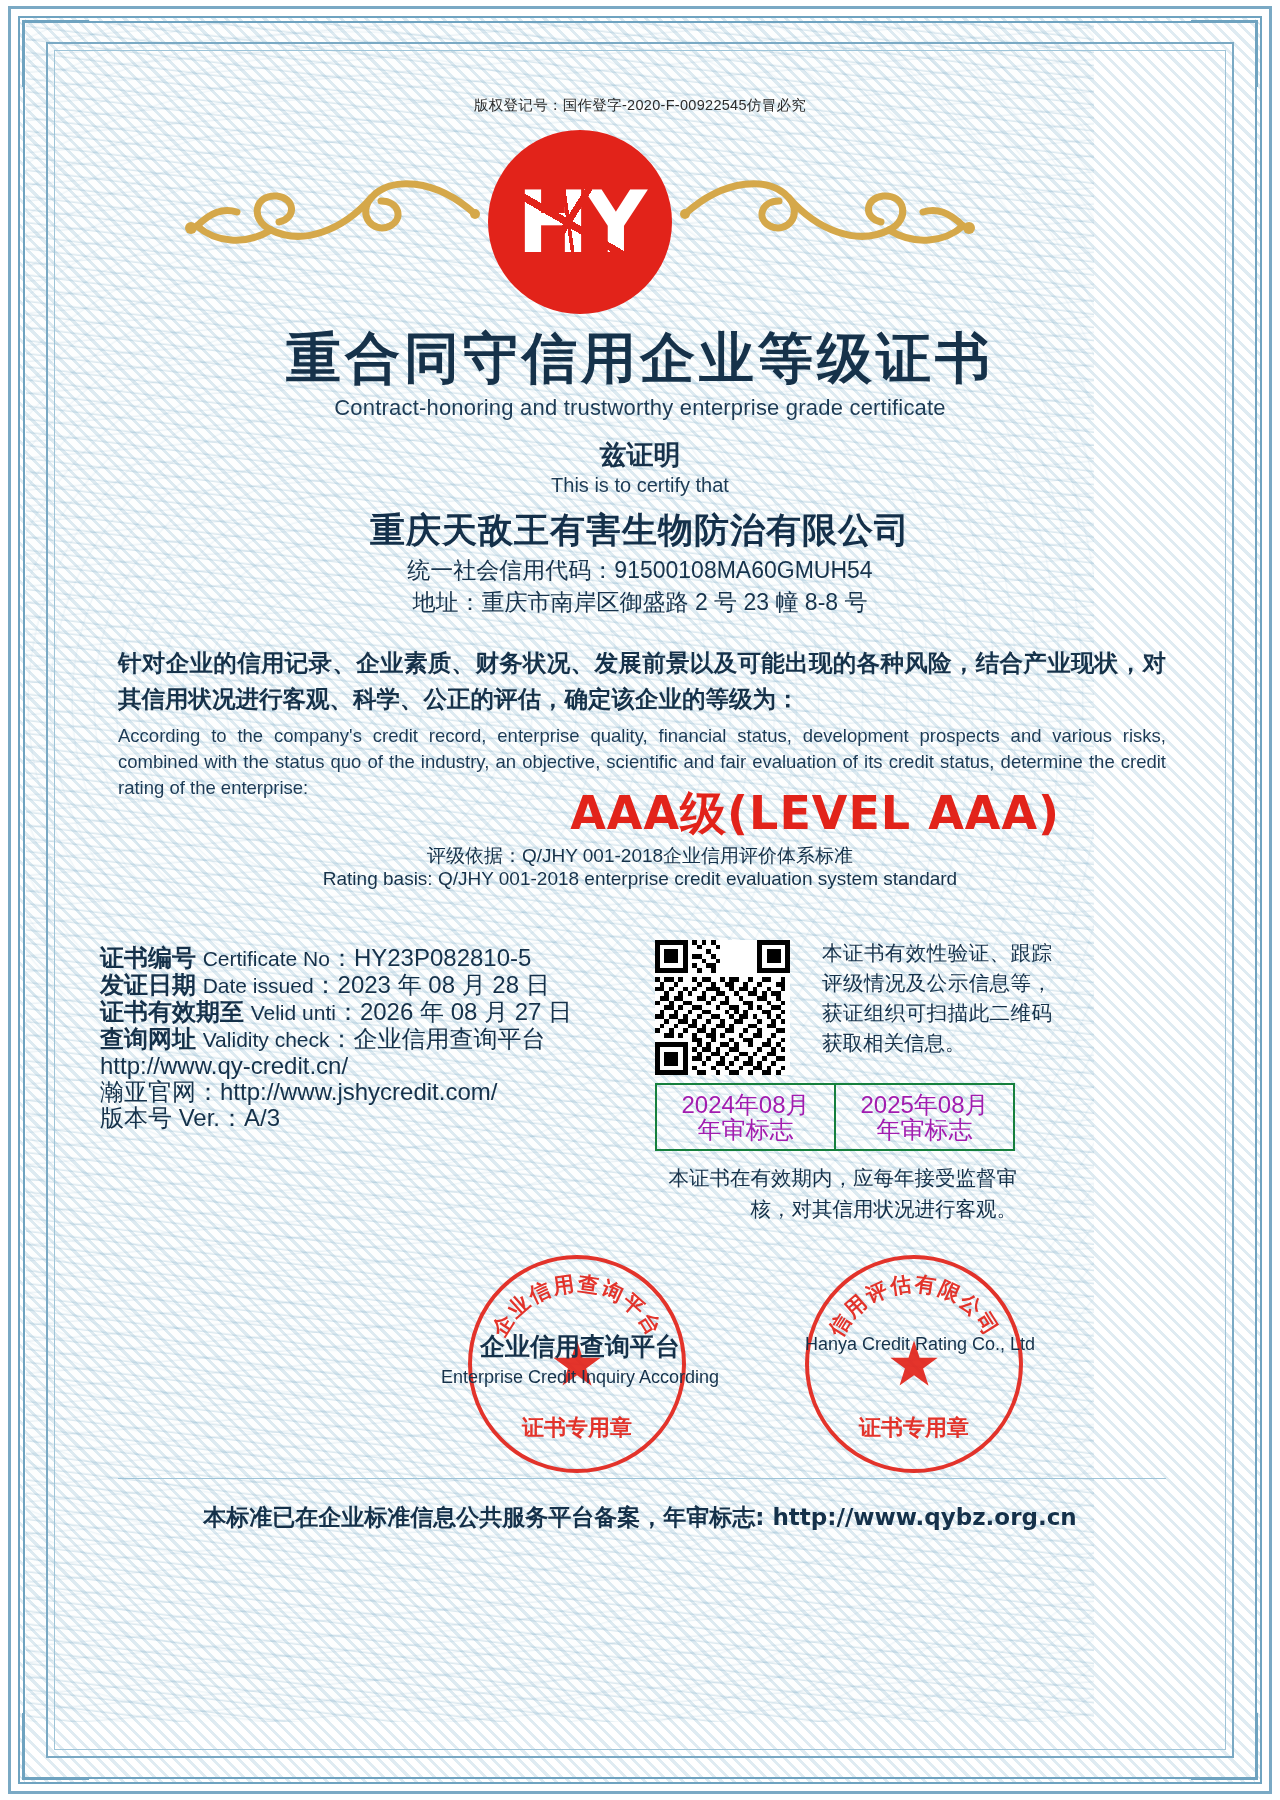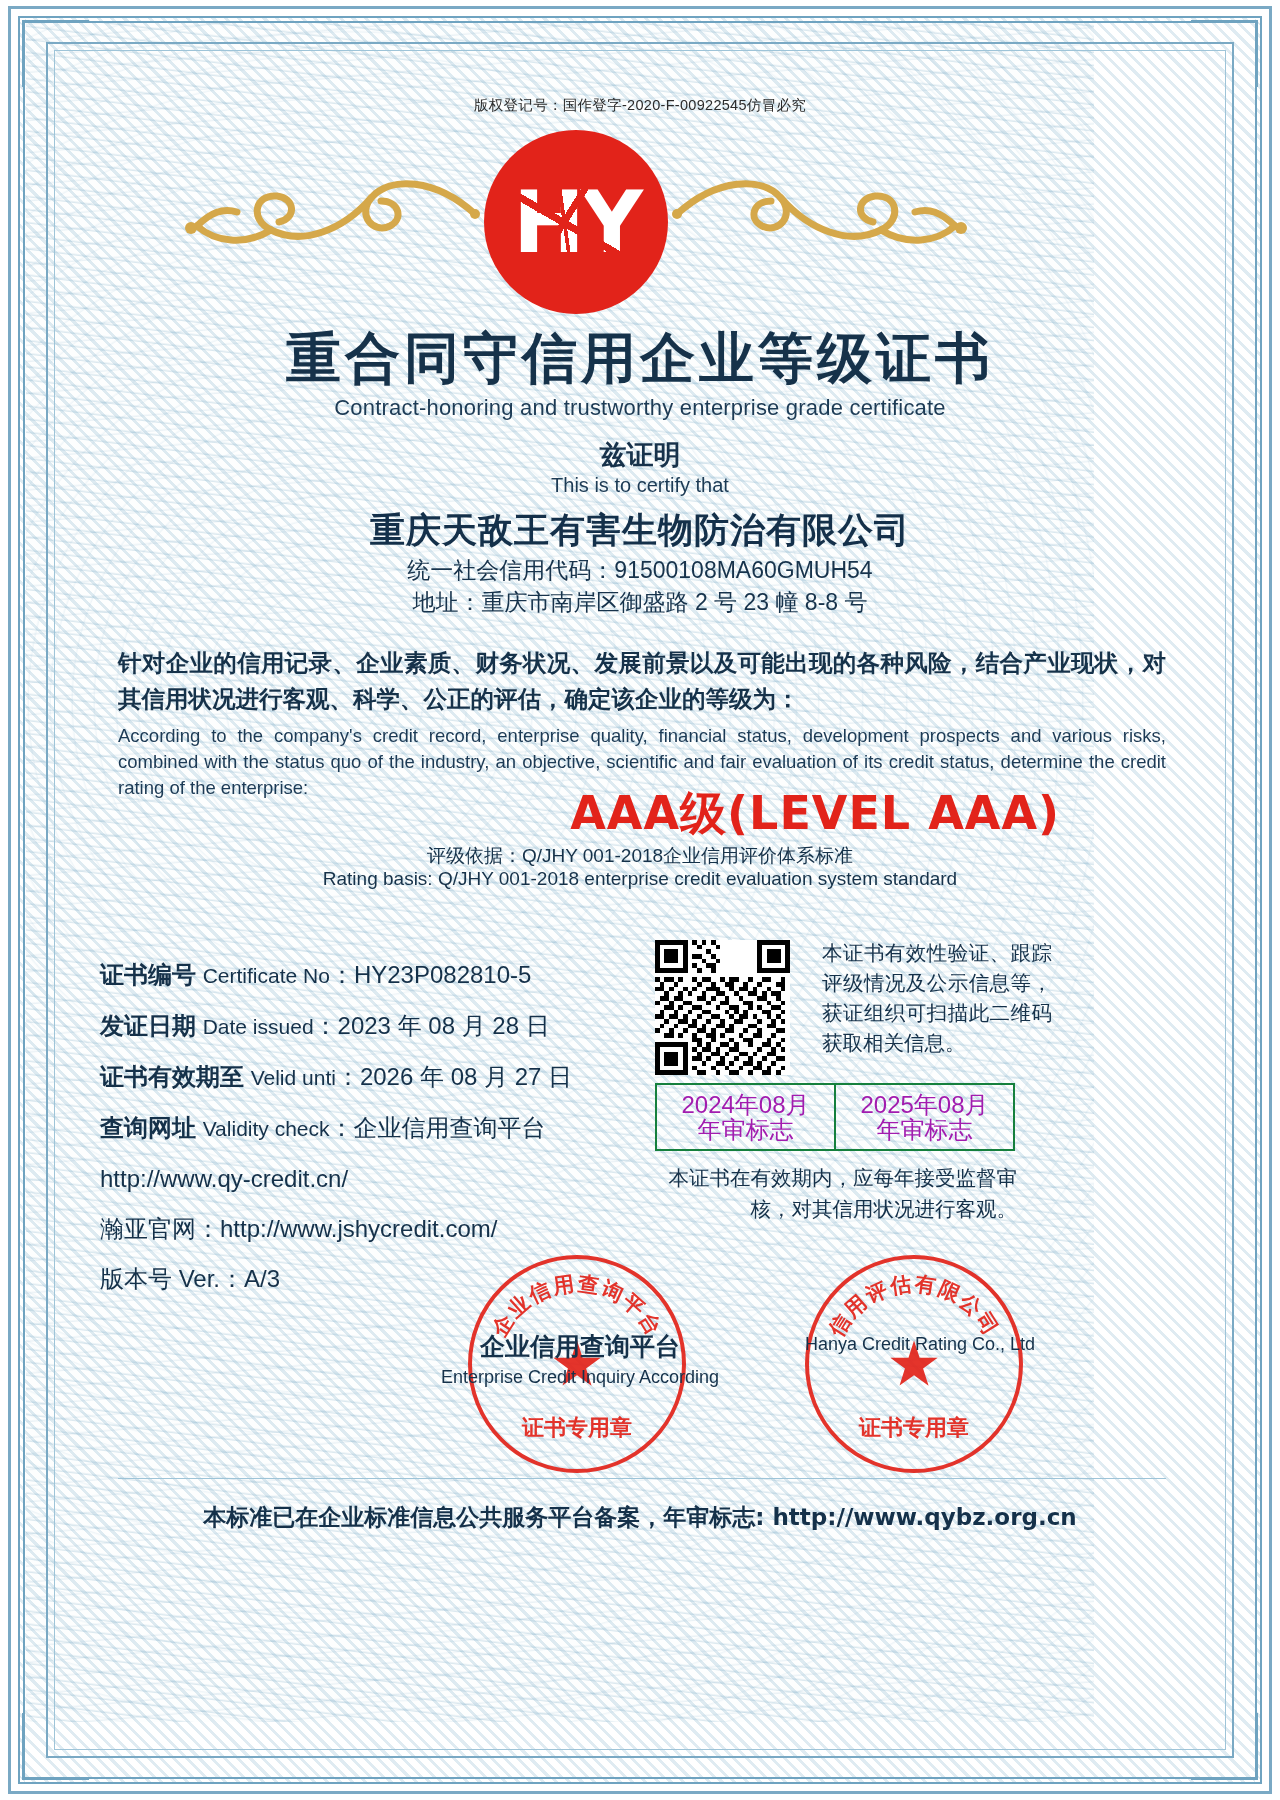--- a/index.html
+++ b/index.html
@@ -90,21 +90,21 @@
   .content{position:absolute;left:0;top:0;width:1280px;height:1800px;}
 
   .copyright{
     position:absolute;left:0;top:96px;width:1280px;
     text-align:center;
     font-size:14.5px;color:#2b2b2b;
     letter-spacing:.3px;
   }
 
   .logo-row{
-    position:absolute;left:0;top:130px;width:1152px;height:175px;
+    position:absolute;left:0;top:130px;width:1152px;height:175px;padding-left:8px;
   }
   .flourish{
     position:absolute;top:38px;
   }
   .flourish.left{left:175px;}
   .flourish.right{right:175px;}
   .seal-logo{
     position:absolute;left:50%;top:0;transform:translateX(-50%);
     width:184px;height:184px;border-radius:50%;
     background:#e2231a;
@@ -190,21 +190,21 @@
     position:absolute;left:0;top:868px;width:1280px;text-align:center;
     font-size:19px;color:#16324a;
   }
 
   
   .details{
     position:absolute;left:100px;top:945px;width:560px;
     color:#15314a;
   }
   .details .row{
-    font-size:24px;line-height:40px;white-space:nowrap;margin-top:10px;
+    font-size:24px;line-height:26px;white-space:nowrap;
   }
   .details .row .lab-cn{font-weight:bold;font-family:"DejaVu Sans", sans-serif;}
   .details .row .lab-en{font-size:21px;}
 
   
   .qr-wrap{
     position:absolute;left:655px;top:940px;width:135px;height:135px;
     background:#fff;
   }
   .qr-wrap svg{display:block;}

